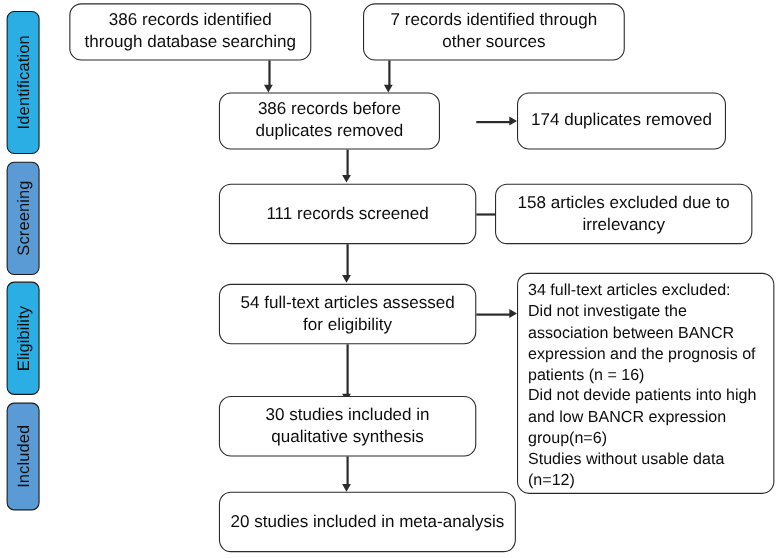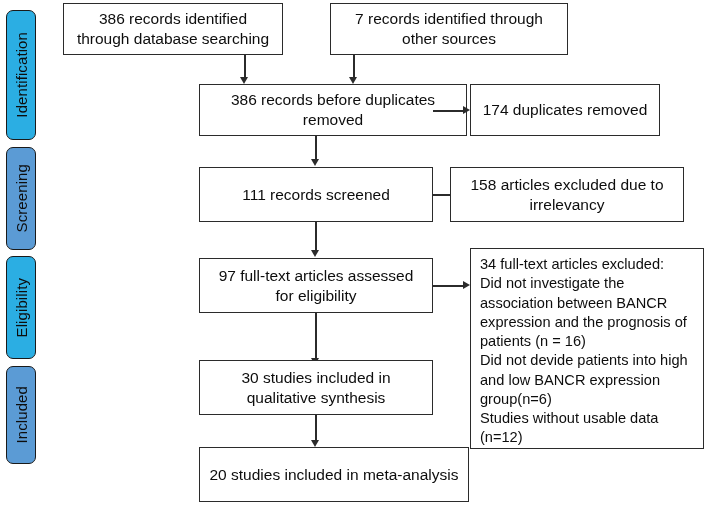--- a/index.html
+++ b/index.html
@@ -36,21 +36,21 @@
     writing-mode: vertical-rl;
     transform: rotate(180deg);
     white-space: nowrap;
     line-height: 1;
   }
   
   .node {
     position: absolute;
     background: #ffffff;
     border: 1.6px solid #2b2b2b;
-    border-radius: 0;
+    border-radius: 11px;
     box-sizing: border-box;
     display: flex;
     align-items: center;
     justify-content: center;
     text-align: center;
     color: #0d0d0d;
     font-size: 15.5px;
     line-height: 1.28;
     padding: 3px 8px;
   }
@@ -113,21 +113,21 @@
   <div class="node" style="left:330px; top:3px; width:238px; height:52px;">
     <span>7 records  identified through other sources</span>
   </div>
 
   <div class="conn v" style="left:244px; top:55px; height:24px;"></div>
   <div class="arrow-down" style="left:240px; top:77px;"></div>
 
   <div class="conn v" style="left:353px; top:55px; height:24px;"></div>
   <div class="arrow-down" style="left:349px; top:77px;"></div>
 
-  <div class="node" style="left:199px; top:84px; width:268px; height:52px;">
+  <div class="node" style="left:199px; top:84px; width:201px; height:52px;">
     <span>386 records before duplicates removed</span>
   </div>
 
   <div class="conn h" style="left:433px; top:110px; width:31px;"></div>
   <div class="arrow-right" style="left:463px; top:105.5px;"></div>
 
   <div class="node" style="left:470px; top:84px; width:190px; height:52px;">
     <span>174 duplicates removed</span>
   </div>
 
@@ -142,21 +142,21 @@
   <div class="arrow-right" style="left:463px; top:189.5px;"></div>
 
   <div class="node" style="left:450px; top:167px; width:234px; height:55px;">
     <span>158 articles excluded due to irrelevancy</span>
   </div>
 
   <div class="conn v" style="left:315px; top:222px; height:30px;"></div>
   <div class="arrow-down" style="left:311px; top:250px;"></div>
 
   <div class="node" style="left:199px; top:258px; width:234px; height:55px;">
-    <span>97 full-text articles assessed for eligibility</span>
+    <span>54 full-text articles assessed for eligibility</span>
   </div>
 
   <div class="conn h" style="left:433px; top:285px; width:31px;"></div>
   <div class="arrow-right" style="left:463px; top:280.5px;"></div>
 
   <div class="node left-align" style="left:470px; top:248px; width:234px; height:201px;">
     <span>   34 full-text articles excluded:
 Did not investigate the association between BANCR expression and the prognosis of patients (n = 16)
 Did not devide patients into high and low BANCR expression group(n=6)
 Studies without usable data (n=12)</span>

